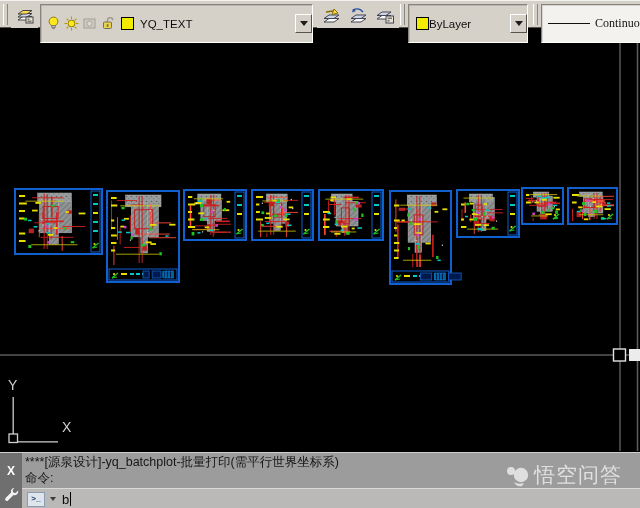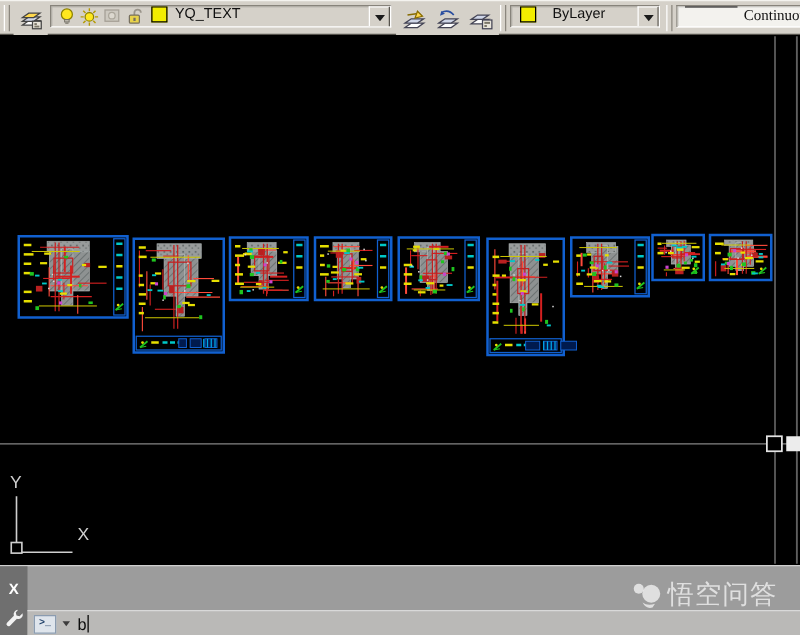--- a/index.html
+++ b/index.html
@@ -11,23 +11,23 @@
   
   .toolbar{
     position:absolute;top:0;left:0;width:640px;height:28px;z-index:30;
     background:#d5d1c9;border-top:1px solid #f4f3ef;border-bottom:1px solid #56534d;
     box-sizing:border-box;
   }
   .tgrip{position:absolute;top:3px;width:3px;height:21px;
     border-left:1px solid #ffffff;border-right:1px solid #8a867e;background:#d5d1c9}
   .tbtn{position:absolute;top:3px;height:22px;display:flex;align-items:center;justify-content:center;
     background:#d5d1c9;border:1px solid #d5d1c9}
-  .combo{position:absolute;top:3px;height:18px;box-sizing:border-box;
+  .combo{position:absolute;top:3px;height:39px;box-sizing:border-box;
     border:1px solid;border-color:#87837b #ffffff #ffffff #87837b;
-    background:#d5d1c9;display:flex;overflow:hidden;
+    background:#d5d1c9;display:flex;align-items:center;overflow:hidden;
     box-shadow:inset 1px 1px 0 rgba(0,0,0,.12)}
   .combo .arrow-btn{margin-left:auto;width:15px;height:17px;flex:0 0 15px;
     background:#d5d1c9;border:1px solid;border-color:#ffffff #56534d #56534d #ffffff;
     display:flex;align-items:center;justify-content:center}
   .tri-down{width:0;height:0;border-left:4px solid transparent;border-right:4px solid transparent;
     border-top:5px solid #1b1b1b}
   .combo-label{font-size:11.5px;color:#101010;white-space:nowrap}
   .swatch{width:11px;height:11px;background:#f2ed00;border:1px solid #000;flex:0 0 11px}
   .lt-line{display:inline-block;width:42px;height:1px;background:#111;flex:0 0 42px}
   .lt-label{font-family:"Liberation Serif",serif;font-size:12px;color:#111;margin-left:5px;white-space:nowrap}
@@ -144,21 +144,21 @@
       <rect x="11" y="9" width="7.5" height="7" fill="#e8e4da" stroke="#445" stroke-width="1"></rect>
       <rect x="12.5" y="10.5" width="4.5" height="1.6" fill="#7a7668"></rect>
       <rect x="12.5" y="13" width="2" height="1.6" fill="#7a7668"></rect>
     </svg>
   </div>
 
   <div class="tgrip" style="left:400px"></div>
 
   <div class="combo" style="left:408px;width:120px">
     <span class="swatch" style="margin-left:7px"></span>
-    <span class="combo-label" style="margin-left:13px">ByLayer</span>
+    <span class="combo-label" style="margin-left:0">ByLayer</span>
     <span class="arrow-btn">
         <span class="tri-down"></span>
       </span>
   </div>
 
   <div class="tgrip" style="left:533px"></div>
 
   <div class="combo" style="left:541px;width:108px;background:#f3f2ee">
     <span class="lt-line" style="margin-left:6px"></span>
     <span class="lt-label">Continuous</span>
@@ -719,20 +719,24 @@
 
 <div class="cmd">
   <div class="cmd-side">
     <div class="cmd-close">X</div>
     <div class="cmd-wrench">
       <svg width="16" height="16" viewBox="0 0 16 16">
         <path d="M11.5 1.8 a3.6 3.6 0 0 0 -3.4 4.8 L2.6 12.1 a1.7 1.7 0 0 0 2.4 2.4 L10.5 9 a3.6 3.6 0 0 0 4.6 -4.4 L12.6 7 10.2 6.4 9.6 4 z" fill="#f2f2f2"></path>
       </svg>
     </div>
   </div>
+  <div class="cmd-hist">
+    <div class="cmd-line">****[源泉设计]-yq_batchplot-批量打印(需平行世界坐标系)</div>
+    <div class="cmd-line">命令:</div>
+  </div>
   <div class="cmd-input">
     <span class="prompt-badge">&gt;_</span>
     <span class="opt-arrow"></span>
     <span class="cmd-value">b</span>
     <span class="caret"></span>
   </div>
 </div>
 
 <div class="wm">
   <svg width="26" height="26" viewBox="0 0 26 26">

